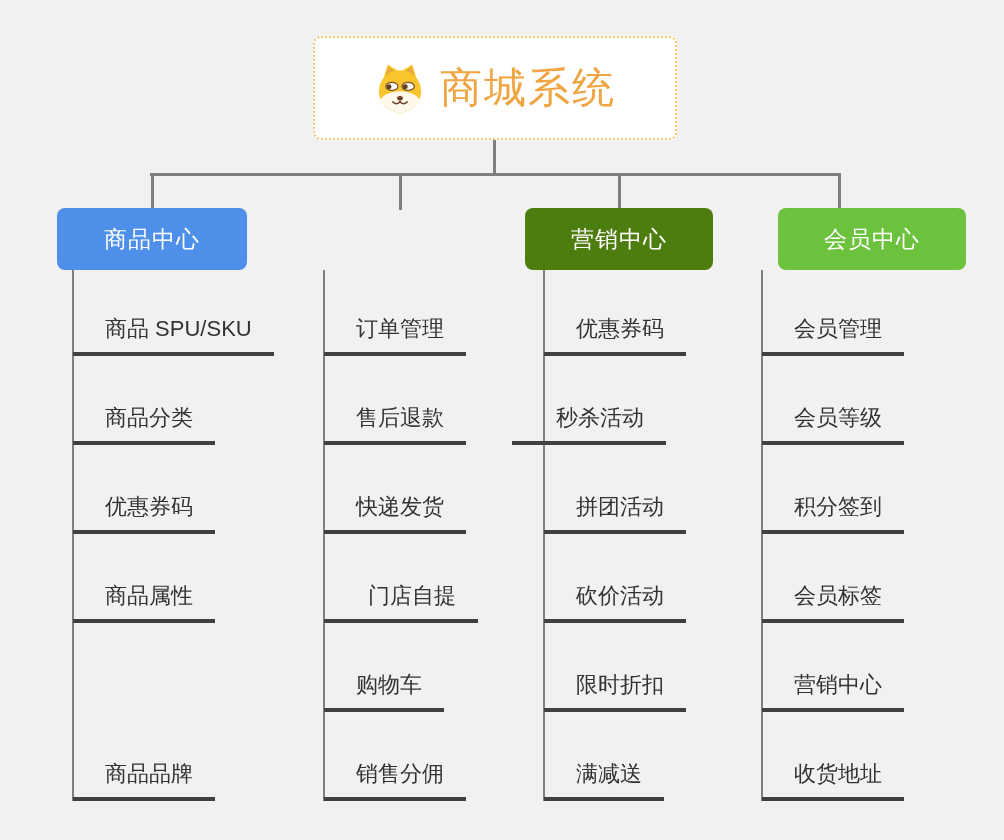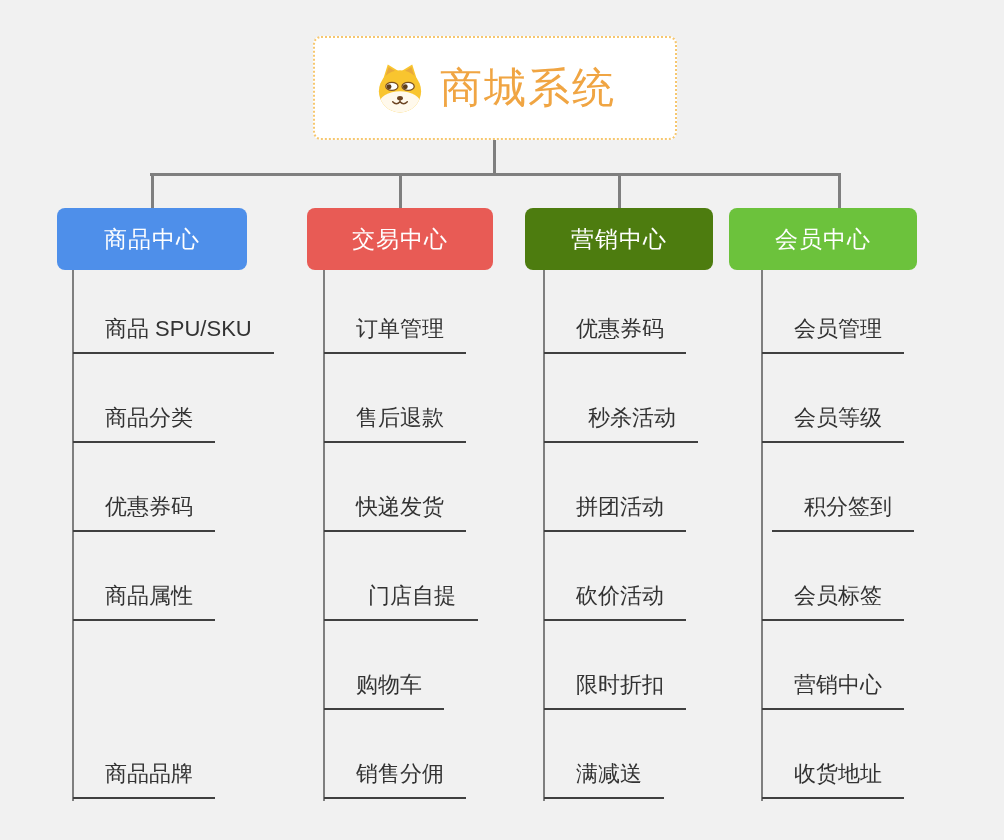--- a/index.html
+++ b/index.html
@@ -47,21 +47,21 @@
   
   .vline{position:absolute;width:2px;background:#7F7F7F;}
 
   
   .item{
     position:absolute;
     line-height:30px;
     font-size:22px;
     color:#333333;
     padding:0 22px 8px 32px;
-    border-bottom:2px solid #404040;
+    border-bottom:4px solid #404040;
     white-space:nowrap;
     cursor:default;
   }
 </style>
 </head>
 <body>
 
 <div id="canvas">
 
   <div class="root-node">
@@ -96,39 +96,38 @@
 
 <div class="tline drop" style="left: 150.5px;"></div>
     <div class="branch-box" style="left: 57px; width: 190px; background: rgb(78, 143, 234);">商品中心</div>
     <div class="vline" style="left: 72px; top: 270px; height: 531px;"></div>
     <div class="item" style="left: 73px; top: 314px;">商品 SPU/SKU</div>
     <div class="item" style="left: 73px; top: 403px;">商品分类</div>
     <div class="item" style="left: 73px; top: 492px;">优惠券码</div>
     <div class="item" style="left: 73px; top: 581px;">商品属性</div>
     <div class="item" style="left: 73px; top: 759px;">商品品牌</div>
     <div class="tline drop" style="left: 398.5px;"></div>
-    <div class="branch-box" style="left: 307px; width: 186px; background: rgb(232, 91, 85);">交易中心</div>
     <div class="vline" style="left: 323px; top: 270px; height: 531px;"></div>
     <div class="item" style="left: 324px; top: 314px;">订单管理</div>
     <div class="item" style="left: 324px; top: 403px;">售后退款</div>
     <div class="item" style="left: 324px; top: 492px;">快递发货</div>
     <div class="item" style="left: 324px; top: 581px; padding-left: 44px;">门店自提</div>
     <div class="item" style="left: 324px; top: 670px;">购物车</div>
     <div class="item" style="left: 324px; top: 759px;">销售分佣</div>
     <div class="tline drop" style="left: 617.5px;"></div>
     <div class="branch-box" style="left: 525px; width: 188px; background: #4d7c0f;">营销中心</div>
     <div class="vline" style="left: 543px; top: 270px; height: 531px;"></div>
     <div class="item" style="left: 544px; top: 314px;">优惠券码</div>
-    <div class="item" style="left: 544px; top: 403px; padding-left: 44px;">秒杀活动</div>
+    <div class="item" style="left: 512px; top: 403px; padding-left: 44px;">秒杀活动</div>
     <div class="item" style="left: 544px; top: 492px;">拼团活动</div>
     <div class="item" style="left: 544px; top: 581px;">砍价活动</div>
     <div class="item" style="left: 544px; top: 670px;">限时折扣</div>
     <div class="item" style="left: 544px; top: 759px;">满减送</div>
     <div class="tline drop" style="left: 837.5px;"></div>
-    <div class="branch-box" style="left: 729px; width: 188px; background: rgb(108, 194, 60);">会员中心</div>
+    <div class="branch-box" style="left: 778px; width: 188px; background: rgb(108, 194, 60);">会员中心</div>
     <div class="vline" style="left: 761px; top: 270px; height: 531px;"></div>
     <div class="item" style="left: 762px; top: 314px;">会员管理</div>
     <div class="item" style="left: 762px; top: 403px;">会员等级</div>
-    <div class="item" style="left: 762px; top: 492px; margin-left: 10px;">积分签到</div>
+    <div class="item" style="left: 762px; top: 492px;">积分签到</div>
     <div class="item" style="left: 762px; top: 581px;">会员标签</div>
     <div class="item" style="left: 762px; top: 670px;">营销中心</div>
     <div class="item" style="left: 762px; top: 759px;">收货地址</div>
   </div>
 
 </body></html>

